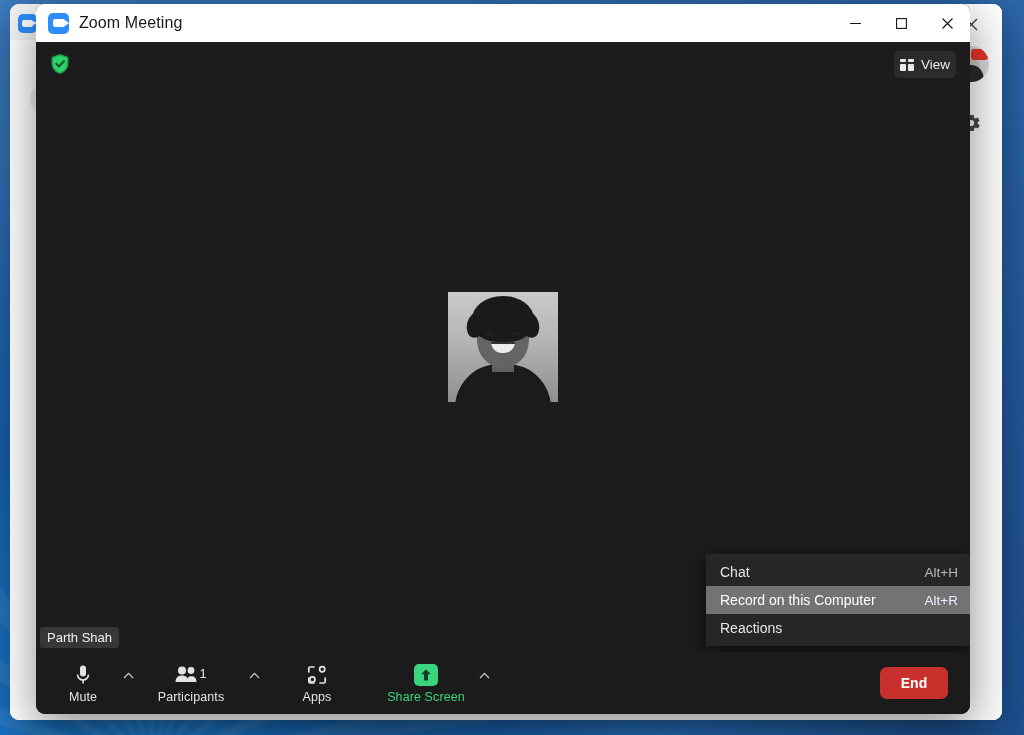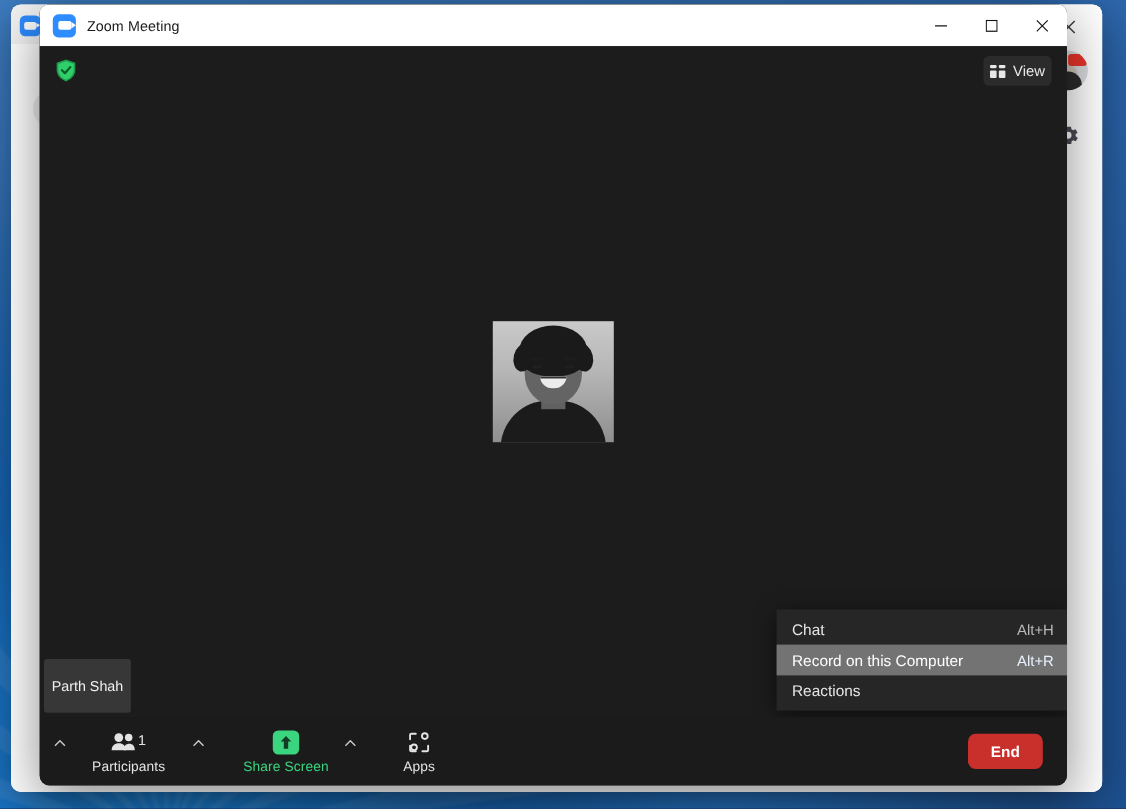--- a/index.html
+++ b/index.html
@@ -54,21 +54,21 @@
   #zoom-window{position:absolute;left:36px;top:4px;width:934px;height:710px;
     border-radius:8px 8px 9px 9px;overflow:hidden;
     box-shadow:0 14px 48px rgba(0,0,0,.45);background:#202020;}
 
   #titlebar{height:38px;background:#ffffff;display:flex;align-items:center;position:relative;}
   #title-logo{width:21px;height:21px;border-radius:5px;background:#2d8cff;margin-left:12px;
     display:flex;align-items:center;justify-content:center;flex:none;}
   #title-logo .cam{width:12px;height:8px;background:#fff;border-radius:2px;position:relative;}
   #title-logo .cam:after{content:"";position:absolute;right:-4.5px;top:1px;
     border-top:3px solid transparent;border-bottom:3px solid transparent;border-left:4.5px solid #fff;}
-  #title-text{margin-left:10px;font-size:13px;color:#1a1a1a;letter-spacing:.1px;}
+  #title-text{margin-left:10px;font-size:16px;color:#1a1a1a;letter-spacing:.1px;}
   #win-controls{position:absolute;right:0;top:0;height:38px;display:flex;}
   .win-btn{width:46px;height:38px;display:flex;align-items:center;justify-content:center;
     color:#141414;font-size:14px;}
   .win-btn svg{display:block;}
 
   
   #stage{position:absolute;left:0;right:0;top:38px;bottom:62px;background:#1c1c1c;}
   #sec-shield{position:absolute;left:14px;top:11px;width:20px;height:22px;}
   #view-btn{position:absolute;right:14px;top:9px;height:27px;padding:0 6px;border-radius:5px;
     background:#2b2b2b;display:flex;align-items:center;gap:7px;color:#e8e8e8;font-size:13.5px;}
@@ -97,21 +97,21 @@
   #self-photo .brow.l{left:34px;}
   #self-photo .brow.r{right:34px;}
   #self-photo .smile{position:absolute;left:50%;top:50px;transform:translateX(-50%);
     width:24px;height:11px;border-radius:0 0 14px 14px;background:#f0ece6;
     box-shadow:inset 0 2px 0 #3a302a;}
   #self-photo .body{position:absolute;left:50%;bottom:-6px;transform:translateX(-50%);
     width:96px;height:44px;border-radius:46px 46px 0 0;background:#1b1b1b;}
   #self-photo .neck{position:absolute;left:50%;bottom:30px;transform:translateX(-50%);
     width:22px;height:16px;background:#6a5e54;}
 
-  #name-label{position:absolute;left:4px;bottom:4px;padding:17px 7px;border-radius:3px;
+  #name-label{position:absolute;left:4px;bottom:4px;padding:3px 7px;border-radius:3px;
     background:rgba(58,58,58,.92);color:#f0f0f0;font-size:13px;}
 
   
   #ctx-menu{position:absolute;right:-2px;bottom:6px;width:266px;background:#262626;
     box-shadow:0 4px 18px rgba(0,0,0,.55);padding:4px 0;}
   .ctx-item{height:28px;display:flex;align-items:center;justify-content:space-between;
     padding:0 14px;color:#e6e6e6;font-size:14px;}
   .ctx-item .sc{color:#b8b8b8;font-size:13.5px;text-align:center;}
   .ctx-item.active{background:#737373;color:#fff;}
   .ctx-item.active .sc{color:#eaf2ff;}
@@ -246,20 +246,30 @@
         <span>Reactions</span>
         <span class="sc"></span>
       </div>
     </div>
   </div>
 
   <div id="toolbar">
     <div id="sp-1"></div>
 
     <div class="tb-group">
+      <div class="tb-item">
+        <span class="tb-ico">
+          <svg width="18" height="22" viewBox="0 0 18 22" fill="#e3e3e3">
+            <rect x="6" y="1.5" width="6" height="11" rx="3"></rect>
+            <path d="M3.5 10.5 A5.5 5.5 0 0 0 14.5 10.5" stroke="#e3e3e3" stroke-width="1.6" fill="none"></path>
+            <rect x="8.3" y="15.5" width="1.6" height="4"></rect>
+          </svg>
+        </span>
+        <span class="tb-lbl">Mute</span>
+      </div>
       <div class="caret">
         <svg width="11" height="7" viewBox="0 0 11 7">
             <path d="M1 6 L5.5 1.4 L10 6" stroke="currentColor" stroke-width="1.3" fill="none"></path>
           </svg>
       </div>
     </div>
 
 
 
     <div class="tb-group">
@@ -275,53 +285,53 @@
         </span>
         <span class="tb-lbl">Participants</span>
       </div>
       <div class="caret">
         <svg width="11" height="7" viewBox="0 0 11 7">
             <path d="M1 6 L5.5 1.4 L10 6" stroke="currentColor" stroke-width="1.3" fill="none"></path>
           </svg>
       </div>
     </div>
 
-    <div class="tb-group" style="margin-left:22px">
-      <div class="tb-item" style="width:100px">
-        <span class="tb-ico">
-          <span id="share-ico">
-            <svg width="12" height="14" viewBox="0 0 12 14" fill="#123d23">
-              <path d="M6 1.2 L10.8 6.2 H8 V12.6 H4 V6.2 H1.2 Z"></path>
-            </svg>
-          </span>
-        </span>
-        <span class="tb-lbl green">Share Screen</span>
-      </div>
-      <div class="caret">
-        <svg width="11" height="7" viewBox="0 0 11 7">
-            <path d="M1 6 L5.5 1.4 L10 6" stroke="currentColor" stroke-width="1.3" fill="none"></path>
-          </svg>
-      </div>
-    </div>
-
     <div class="tb-group" style="margin-left:18px">
       <div class="tb-item">
         <span class="tb-ico">
           <svg width="22" height="22" viewBox="0 0 22 22" fill="none" stroke="#e3e3e3" stroke-width="1.7" stroke-linecap="round">
             <path d="M8 3 H4 A1.2 1.2 0 0 0 2.8 4.2 V8"></path>
             <path d="M2.8 14 V17.8 A1.2 1.2 0 0 0 4 19 H8"></path>
             <path d="M14 19 H18 A1.2 1.2 0 0 0 19.2 17.8 V14"></path>
             <circle cx="16.2" cy="5.2" r="2.6"></circle>
             <circle cx="6.4" cy="15.4" r="2.6"></circle>
           </svg>
         </span>
         <span class="tb-lbl">Apps</span>
       </div>
     </div>
 
+    <div class="tb-group" style="margin-left:22px">
+      <div class="tb-item" style="width:100px">
+        <span class="tb-ico">
+          <span id="share-ico">
+            <svg width="12" height="14" viewBox="0 0 12 14" fill="#123d23">
+              <path d="M6 1.2 L10.8 6.2 H8 V12.6 H4 V6.2 H1.2 Z"></path>
+            </svg>
+          </span>
+        </span>
+        <span class="tb-lbl green">Share Screen</span>
+      </div>
+      <div class="caret">
+        <svg width="11" height="7" viewBox="0 0 11 7">
+            <path d="M1 6 L5.5 1.4 L10 6" stroke="currentColor" stroke-width="1.3" fill="none"></path>
+          </svg>
+      </div>
+    </div>
+
 
     <div class="tb-spacer"></div>
 
     <div id="end-btn">
       <span>End</span>
     </div>
   </div>
 </div>
 
 </body></html>

